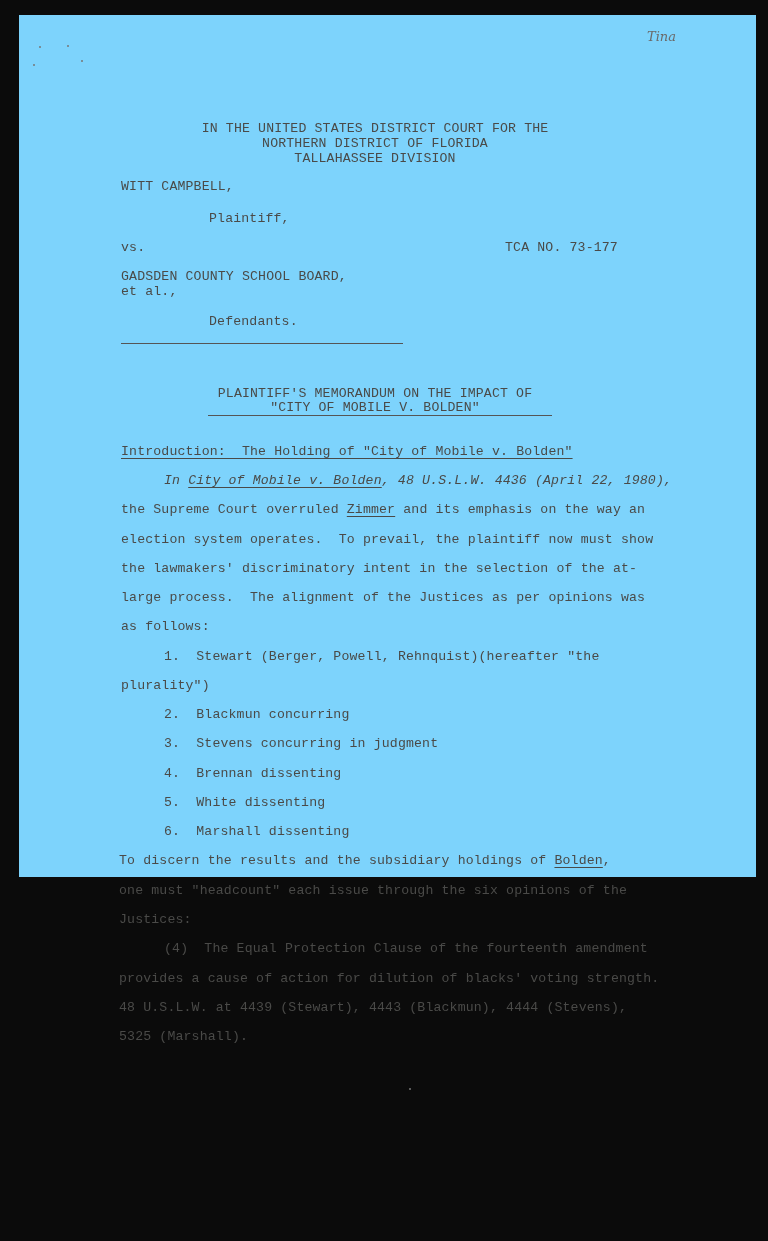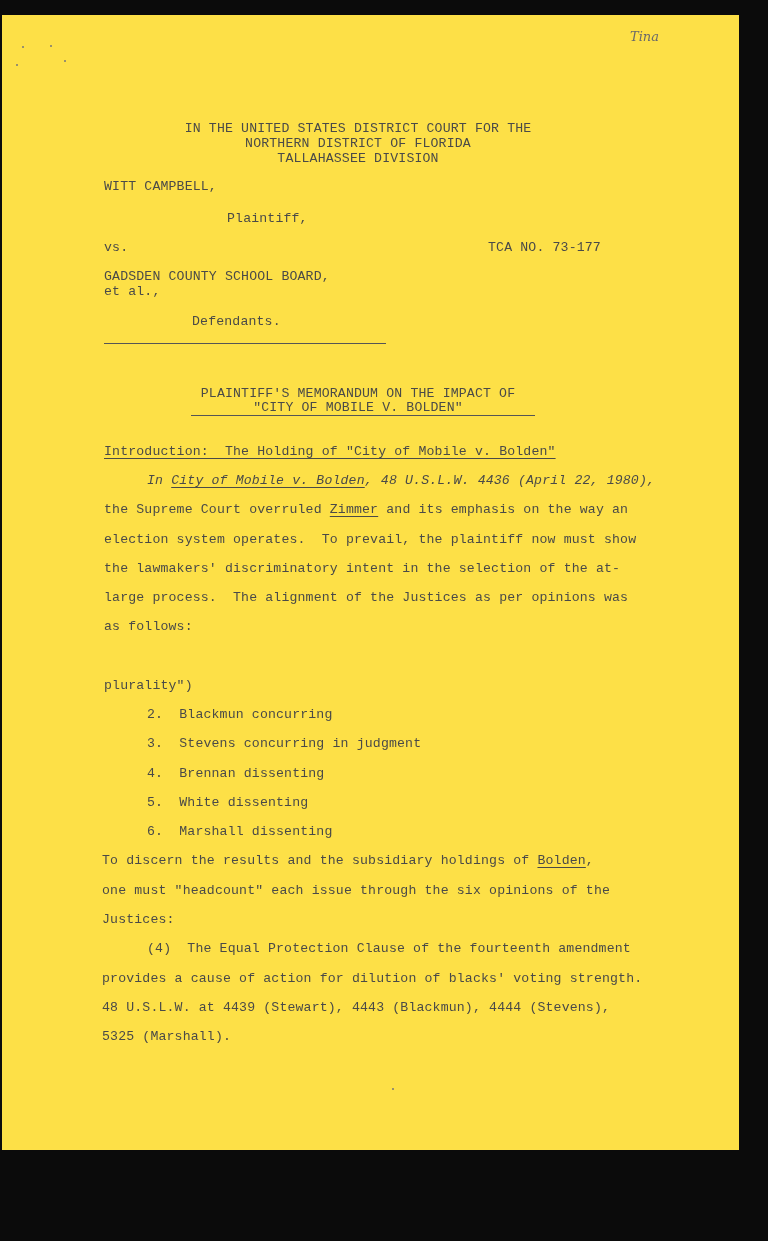--- a/index.html
+++ b/index.html
@@ -1,22 +1,22 @@
 <!DOCTYPE html>
 <html><head>
 <meta charset="utf-8">
 <style>
   html, body { margin:0; padding:0; }
   body {
     width:768px; height:1241px; background:#0b0b0b; position:relative; overflow:hidden;
     font-family: "Liberation Mono", "DejaVu Sans Mono", monospace;
   }
   .page {
-    position:absolute; left:2px; top:15px; width:737px; height:1135px;
-    background:#fde047; color:#4a4a48;
+    position:absolute; left:19px; top:15px; width:737px; height:862px;
+    background:#7dd3fc; color:#4a4a48;
   }
   .t { position:absolute; font-size:13.2px; white-space:pre; letter-spacing:0.15px; line-height:14px; }
   .c { text-align:center; }
   .u { text-decoration:underline; text-underline-offset:3px; text-decoration-thickness:1px; }
   .rule { position:absolute; height:1px; background:#555; }
   .hand { position:absolute; font-family:"DejaVu Serif", serif; font-style:italic; font-size:13px; color:#6a6a6a; }
   .speck { position:absolute; width:2px; height:2px; background:#777; border-radius:1px; }
 </style>
 </head>
 <body>
@@ -27,41 +27,42 @@
   <div class="speck" style="left:20px; top:31px;"></div>
   <div class="speck" style="left:48px; top:30px;"></div>
   <div class="speck" style="left:14px; top:49px;"></div>
   <div class="speck" style="left:62px; top:45px;"></div>
 
   <div class="t c" style="left:0; width:752px; top:107px; transform:translateX(-20px);">IN THE UNITED STATES DISTRICT COURT FOR THE</div>
   <div class="t c" style="left:0; width:752px; top:122px; transform:translateX(-20px);">NORTHERN DISTRICT OF FLORIDA</div>
   <div class="t c" style="left:0; width:752px; top:137px; transform:translateX(-20px);">TALLAHASSEE DIVISION</div>
 
   <div class="t" style="left:102px; top:165px;">WITT CAMPBELL,</div>
-  <div class="t" style="left:190px; top:197px;margin-left:35px;">Plaintiff,</div>
+  <div class="t" style="left:190px; top:197px;">Plaintiff,</div>
   <div class="t" style="left:102px; top:226px;">vs.</div>
   <div class="t" style="left:486px; top:226px;">TCA NO. 73-177</div>
   <div class="t" style="left:102px; top:255px;">GADSDEN COUNTY SCHOOL BOARD,</div>
   <div class="t" style="left:102px; top:270px;">et al.,</div>
   <div class="t" style="left:190px; top:300px;">Defendants.</div>
   <div class="rule" style="left:102px; top:328px; width:282px;"></div>
 
   <div class="t c" style="left:0; width:752px; top:372px; transform:translateX(-20px);">PLAINTIFF'S MEMORANDUM ON THE IMPACT OF</div>
   <div class="t c" style="left:0; width:752px; top:386px; transform:translateX(-20px);">"CITY OF MOBILE V. BOLDEN"</div>
   <div class="rule" style="left:189px; top:400px; width:344px;"></div>
 
   <div class="t u" style="left:102px; top:430px;">Introduction:  The Holding of "City of Mobile v. Bolden"</div>
 
   <div class="t" style="left:145px; top:459px;font-style:italic;"><span>In </span><span class="u">City of Mobile v. Bolden</span><span>, 48 U.S.L.W. 4436 (April 22, 1980),</span></div>
   <div class="t" style="left:102px; top:518px;">election system operates.  To prevail, the plaintiff now must show</div>
   <div class="t" style="left:102px; top:488px;"><span>the Supreme Court overruled </span><span class="u">Zimmer</span><span> and its emphasis on the way an</span></div>
   <div class="t" style="left:102px; top:547px;">the lawmakers' discriminatory intent in the selection of the at-</div>
   <div class="t" style="left:102px; top:576px;">large process.  The alignment of the Justices as per opinions was</div>
   <div class="t" style="left:102px; top:605px;">as follows:</div>
 
+  <div class="t" style="left:145px; top:635px;"><span>1.</span>  <span>Stewart (Berger, Powell, Rehnquist)(hereafter "the</span></div>
   <div class="t" style="left:102px; top:664px;">plurality")</div>
   <div class="t" style="left:145px; top:693px;"><span>2.</span>  <span>Blackmun concurring</span></div>
   <div class="t" style="left:145px; top:722px;"><span>3.</span>  <span>Stevens concurring in judgment</span></div>
   <div class="t" style="left:145px; top:752px;"><span>4.</span>  <span>Brennan dissenting</span></div>
   <div class="t" style="left:145px; top:781px;"><span>5.</span>  <span>White dissenting</span></div>
   <div class="t" style="left:145px; top:810px;"><span>6.</span>  <span>Marshall dissenting</span></div>
 
   <div class="t" style="left:100px; top:839px;"><span>To discern the results and the subsidiary holdings of </span><span class="u">Bolden</span><span>,</span></div>
   <div class="t" style="left:100px; top:869px;">one must "headcount" each issue through the six opinions of the</div>
   <div class="t" style="left:100px; top:898px;">Justices:</div>

